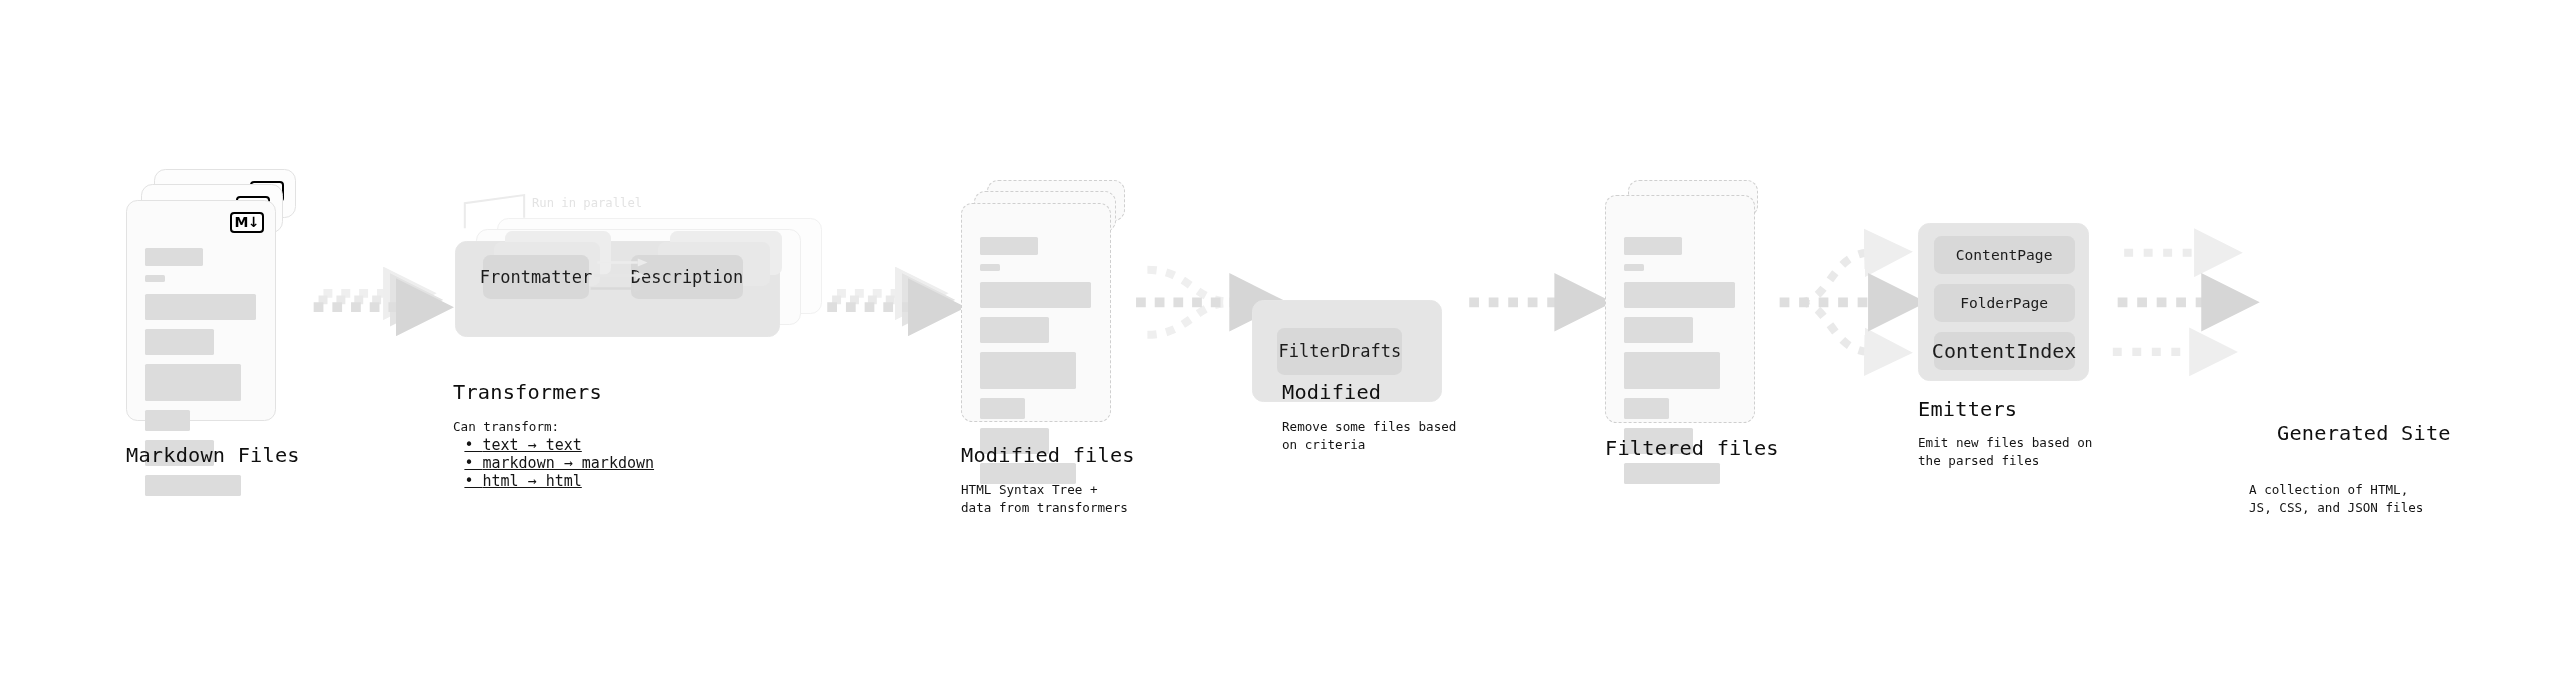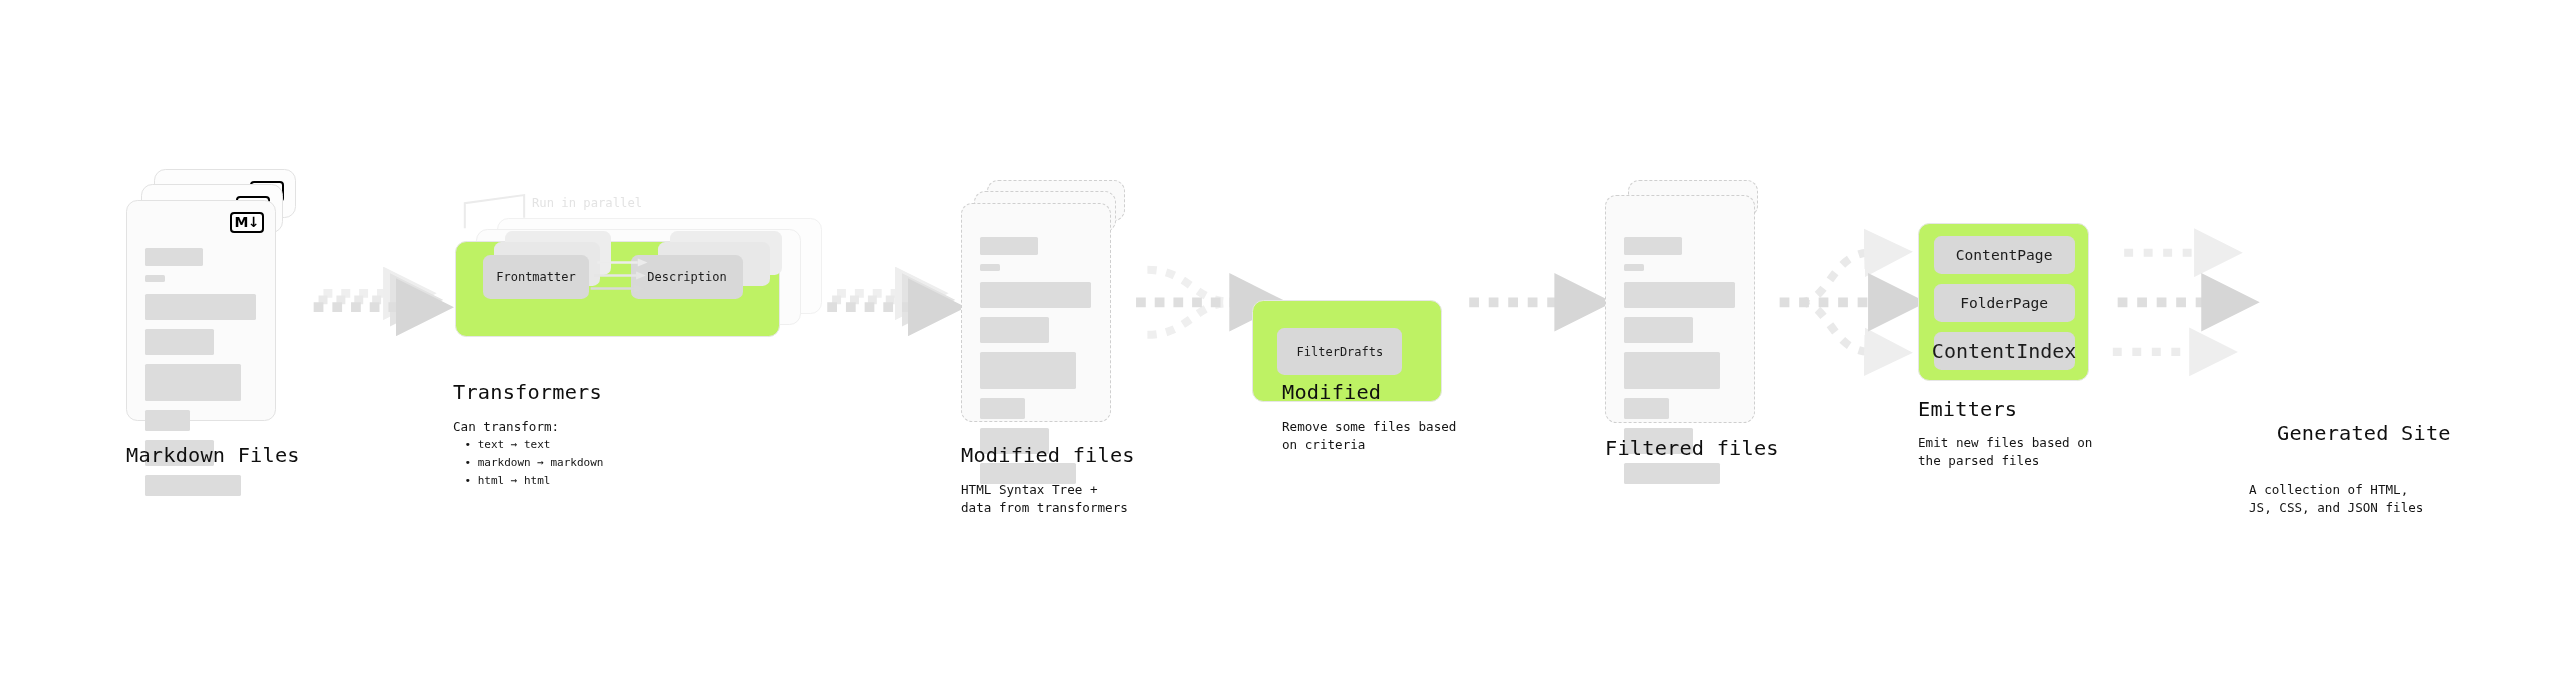--- a/index.html
+++ b/index.html
@@ -133,34 +133,34 @@
   .css-badge .css-bar {
     height: 3.3px;
     background: #264de4;
     margin-top: 0.8px;
   }
 
   
   .proc-box {
     position: absolute;
     box-sizing: border-box;
-    background: #bef264;
+    background: #e5e5e5;
     border: 1.6px solid #e6e6e6;
     border-radius: 11.4px;
   }
   .proc-box.l1 { border-color: #efefef; background: #fcfcfc; }
   .proc-box.l2 { border-color: #f1f1f1; background: #fdfdfd; }
 
   .chip {
     position: absolute;
     box-sizing: border-box;
     background: #d8d8d8;
     border-radius: 7.3px;
     color: #1c1c1c;
-    font-size: 12px;
+    font-size: 17px;
     line-height: 1;
     display: flex;
     align-items: center;
     justify-content: center;
     letter-spacing: 0px;
   }
   .chip.g1 { background: #e8e8e8; color: transparent; }
   .chip.g2 { background: #ededed; color: transparent; }
 
   
@@ -176,23 +176,24 @@
     position: absolute;
     color: #141414;
     font-size: 12.6px;
     line-height: 18px;
     white-space: pre-line;
     letter-spacing: 0px;
   }
   .sub-list {
     position: absolute;
     color: #141414;
-    font-size: 11px;
+    font-size: 15px;
     line-height: 18px;
     letter-spacing: 0px;
+    text-decoration: underline;
   }
   .sub-list .li { padding-left: 11.4px; }
   .parallel-label {
     position: absolute;
     color: #e3e3e3;
     font-size: 12.2px;
     line-height: 14.6px;
     white-space: nowrap;
   }
 

